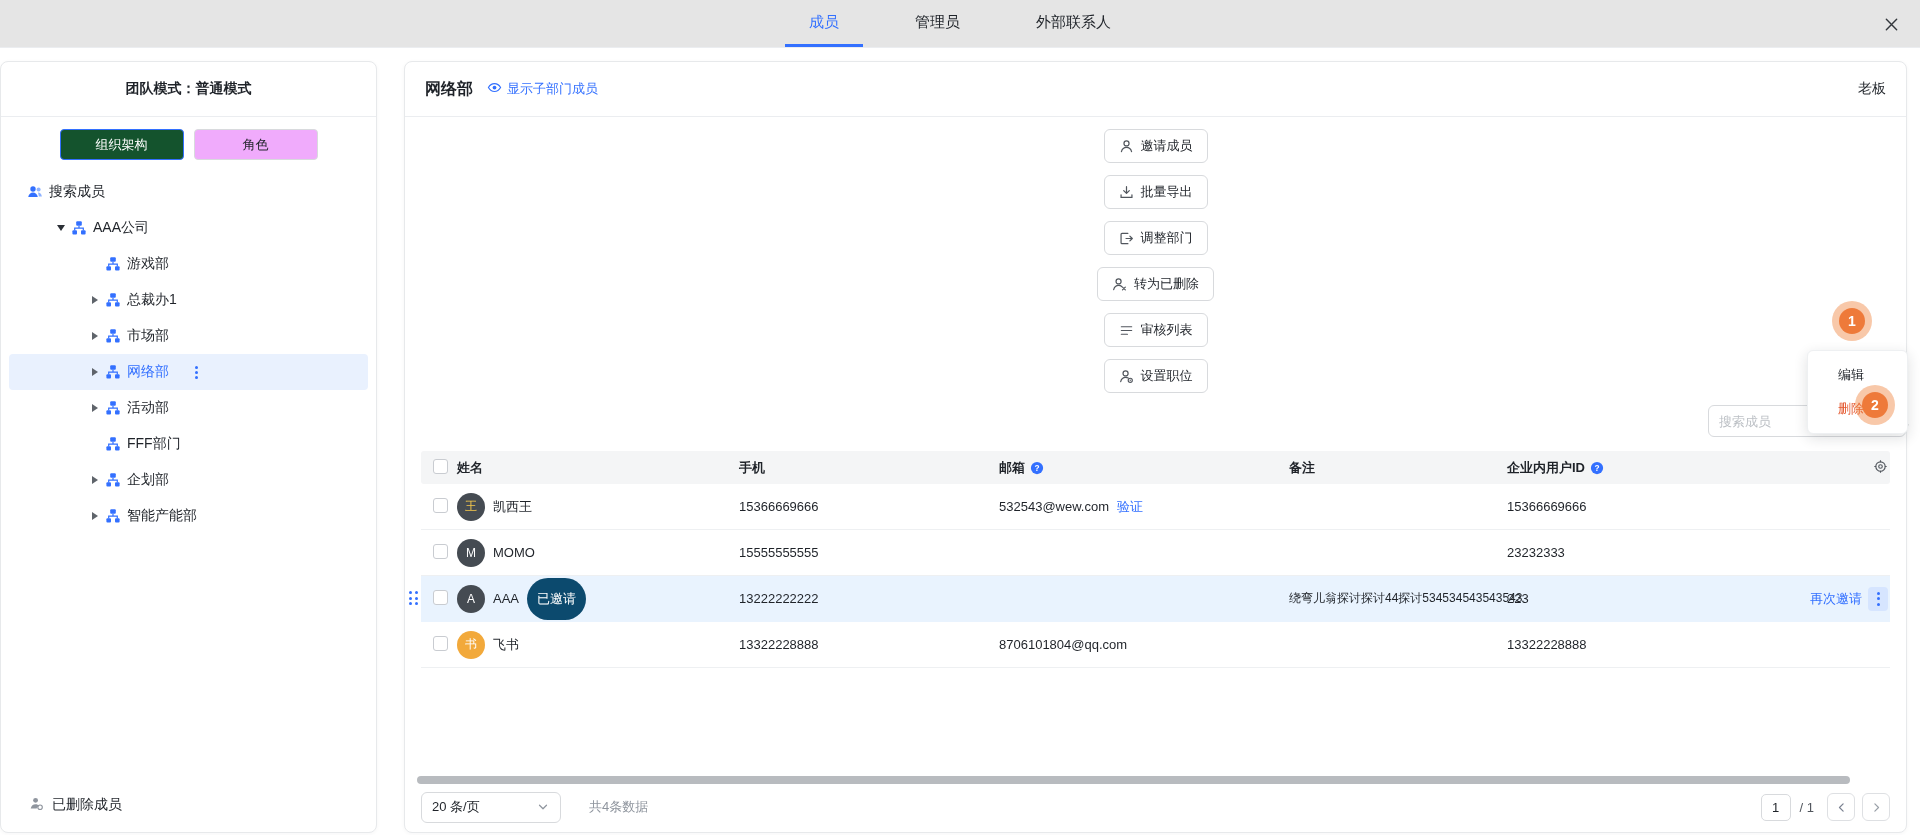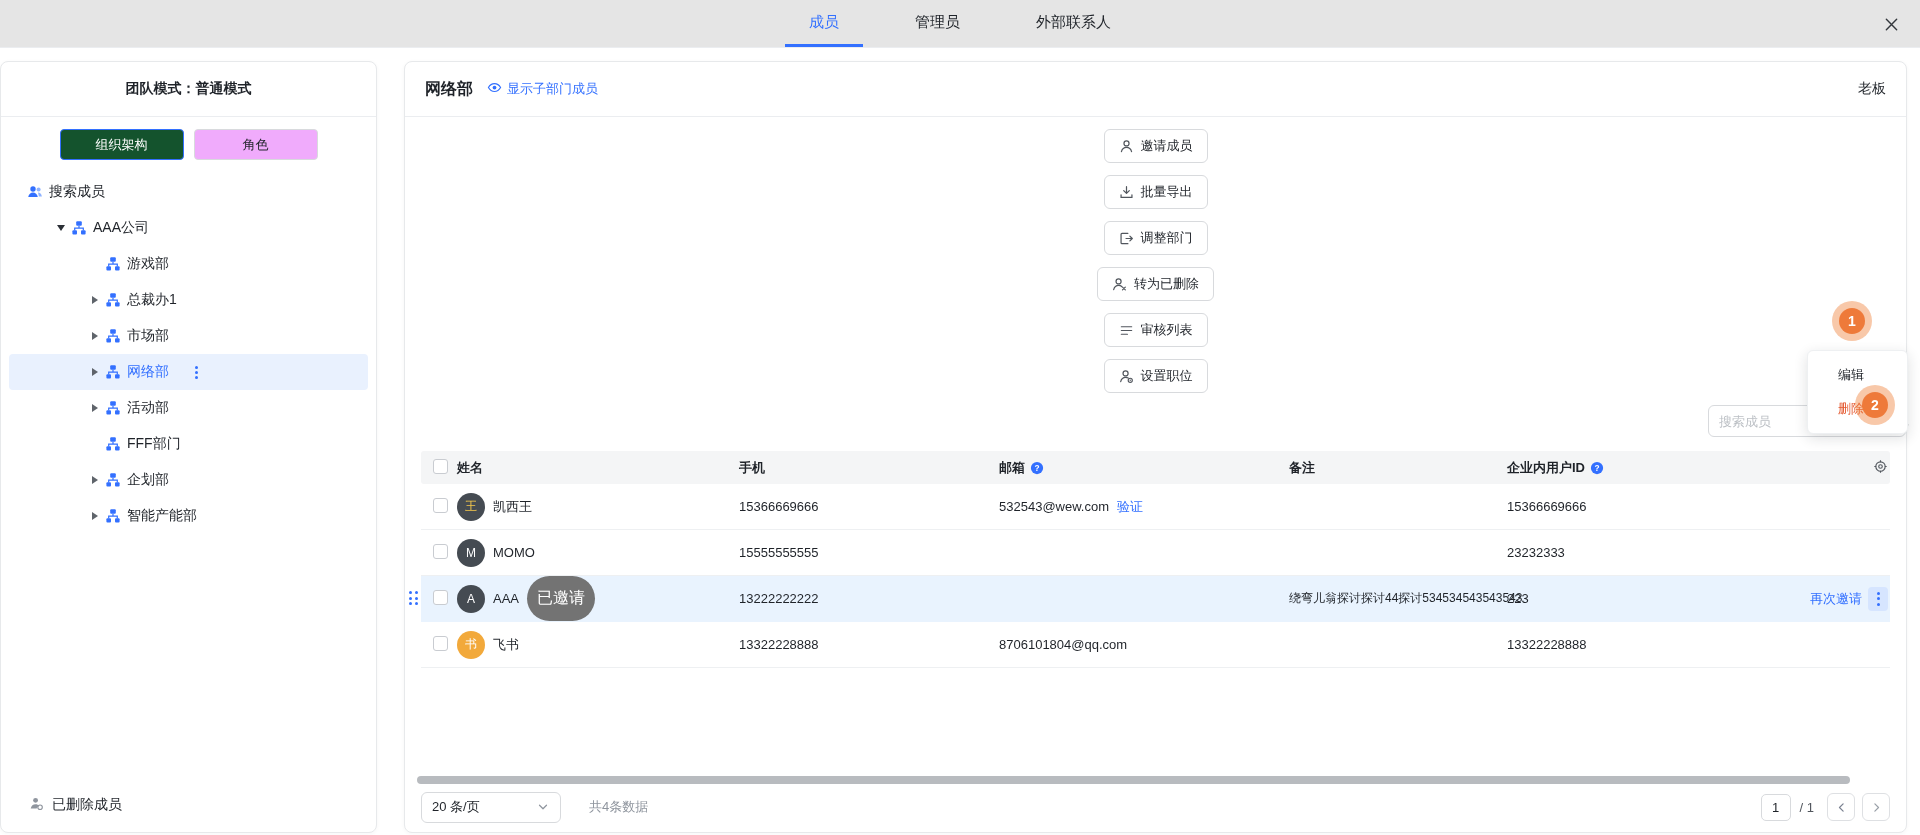--- a/index.html
+++ b/index.html
@@ -78,21 +78,21 @@
   .c-remark { width:218px; flex:none; white-space:nowrap; font-size:12px; }
   .c-uid { width:280px; flex:none; }
   .c-act { flex:1; display:flex; align-items:center; justify-content:flex-end; gap:6px; padding-right:2px; }
   .checkbox { width:15px; height:15px; border:1px solid #c9ccd1; border-radius:3px; background:#fff;
     display:inline-block; cursor:pointer; }
   .hdr-help { display:inline-flex; vertical-align:-3px; margin-left:5px; }
   .avatar { width:28px; height:28px; border-radius:50%; display:flex; align-items:center;
     justify-content:center; font-size:12px; color:#fff; flex:none; }
   .av-dark { background:#454b52; } .av-gold { background:#454b52; color:#f5c84c; }
   .av-yellow { background:#f2a93b; }
-  .pill { background:#737373; color:#fff; font-size:16px; padding:12px 10px; border-radius:999px; }
+  .pill { background:#0c4a6e; color:#fff; font-size:13px; padding:12px 10px; border-radius:999px; }
   .link { color:#3370ff; cursor:pointer; text-decoration:none; }
   .verify { margin-left:8px; }
   .drag-handle { position:absolute; left:-12px; top:15px; display:grid;
     grid-template-columns:3px 3px; gap:2.5px; }
   .drag-handle i { width:3px; height:3px; border-radius:50%; background:#3370ff; }
   .kebab-btn { width:20px; height:24px; background:#d6e5ff; border-radius:4px; display:flex;
     flex-direction:column; align-items:center; justify-content:center; gap:2.5px; cursor:pointer; }
   .kebab-btn i { width:3px; height:3px; border-radius:50%; background:#3370ff; }
 
   

